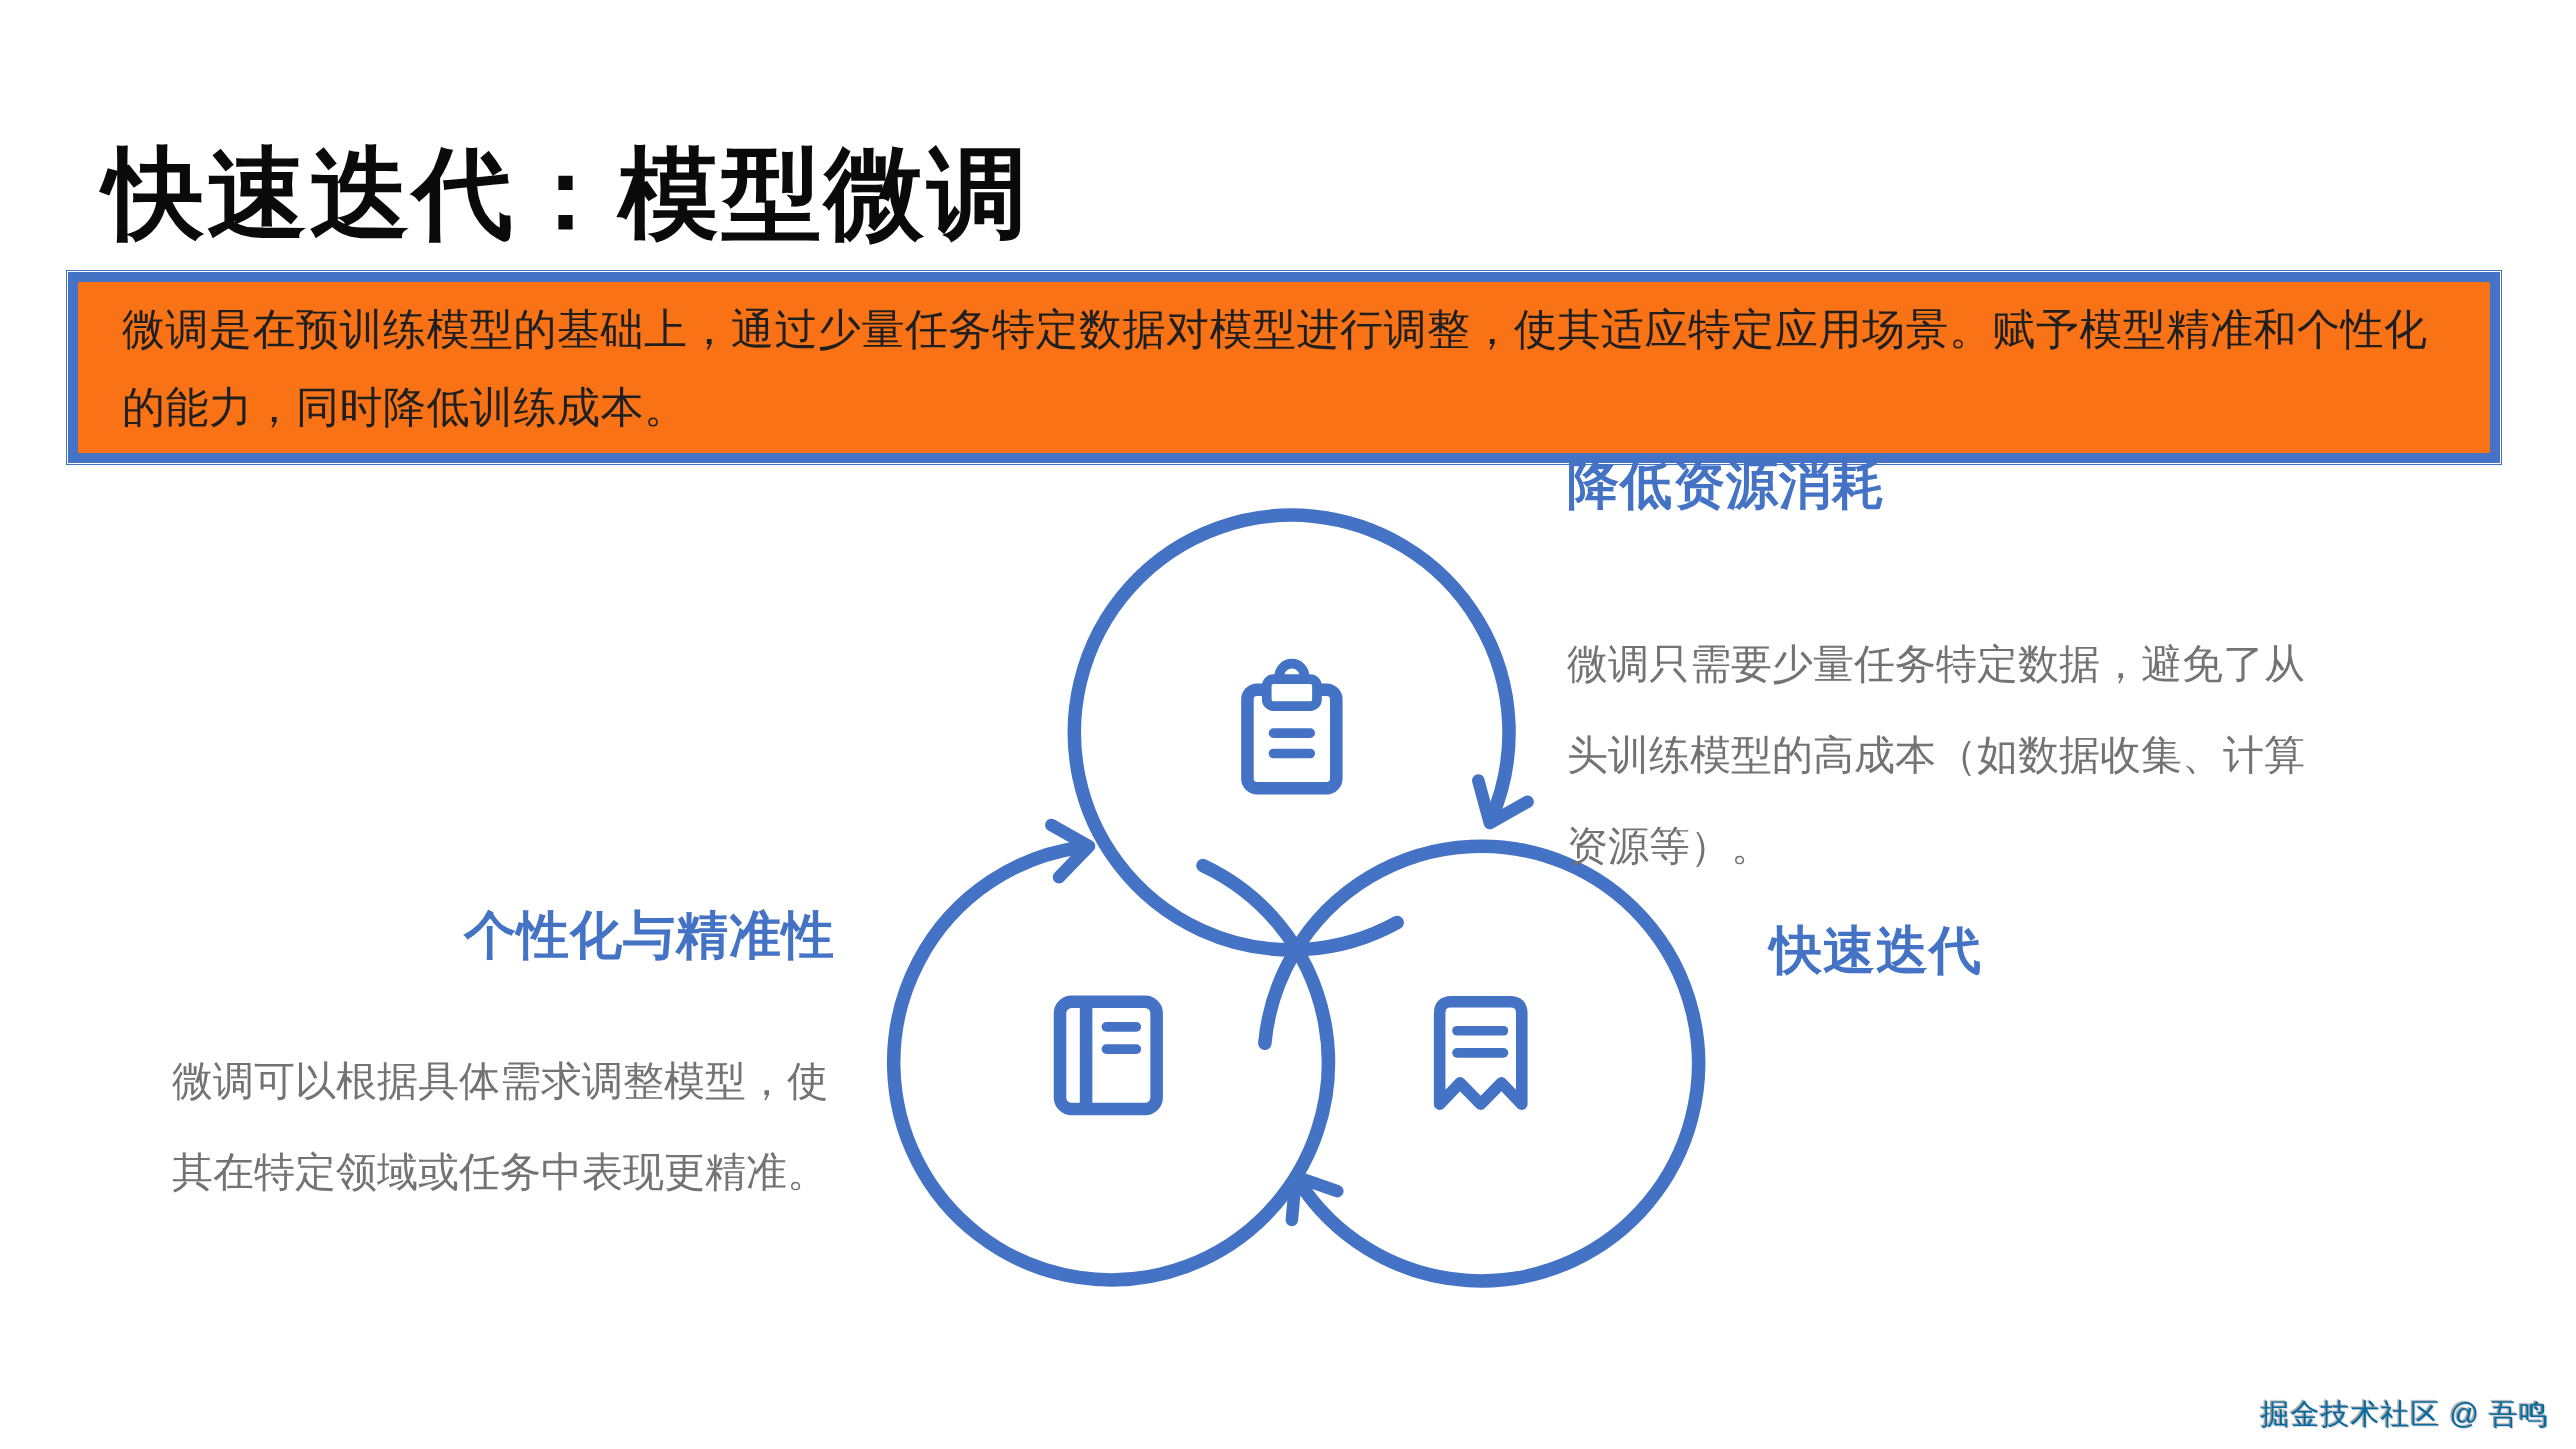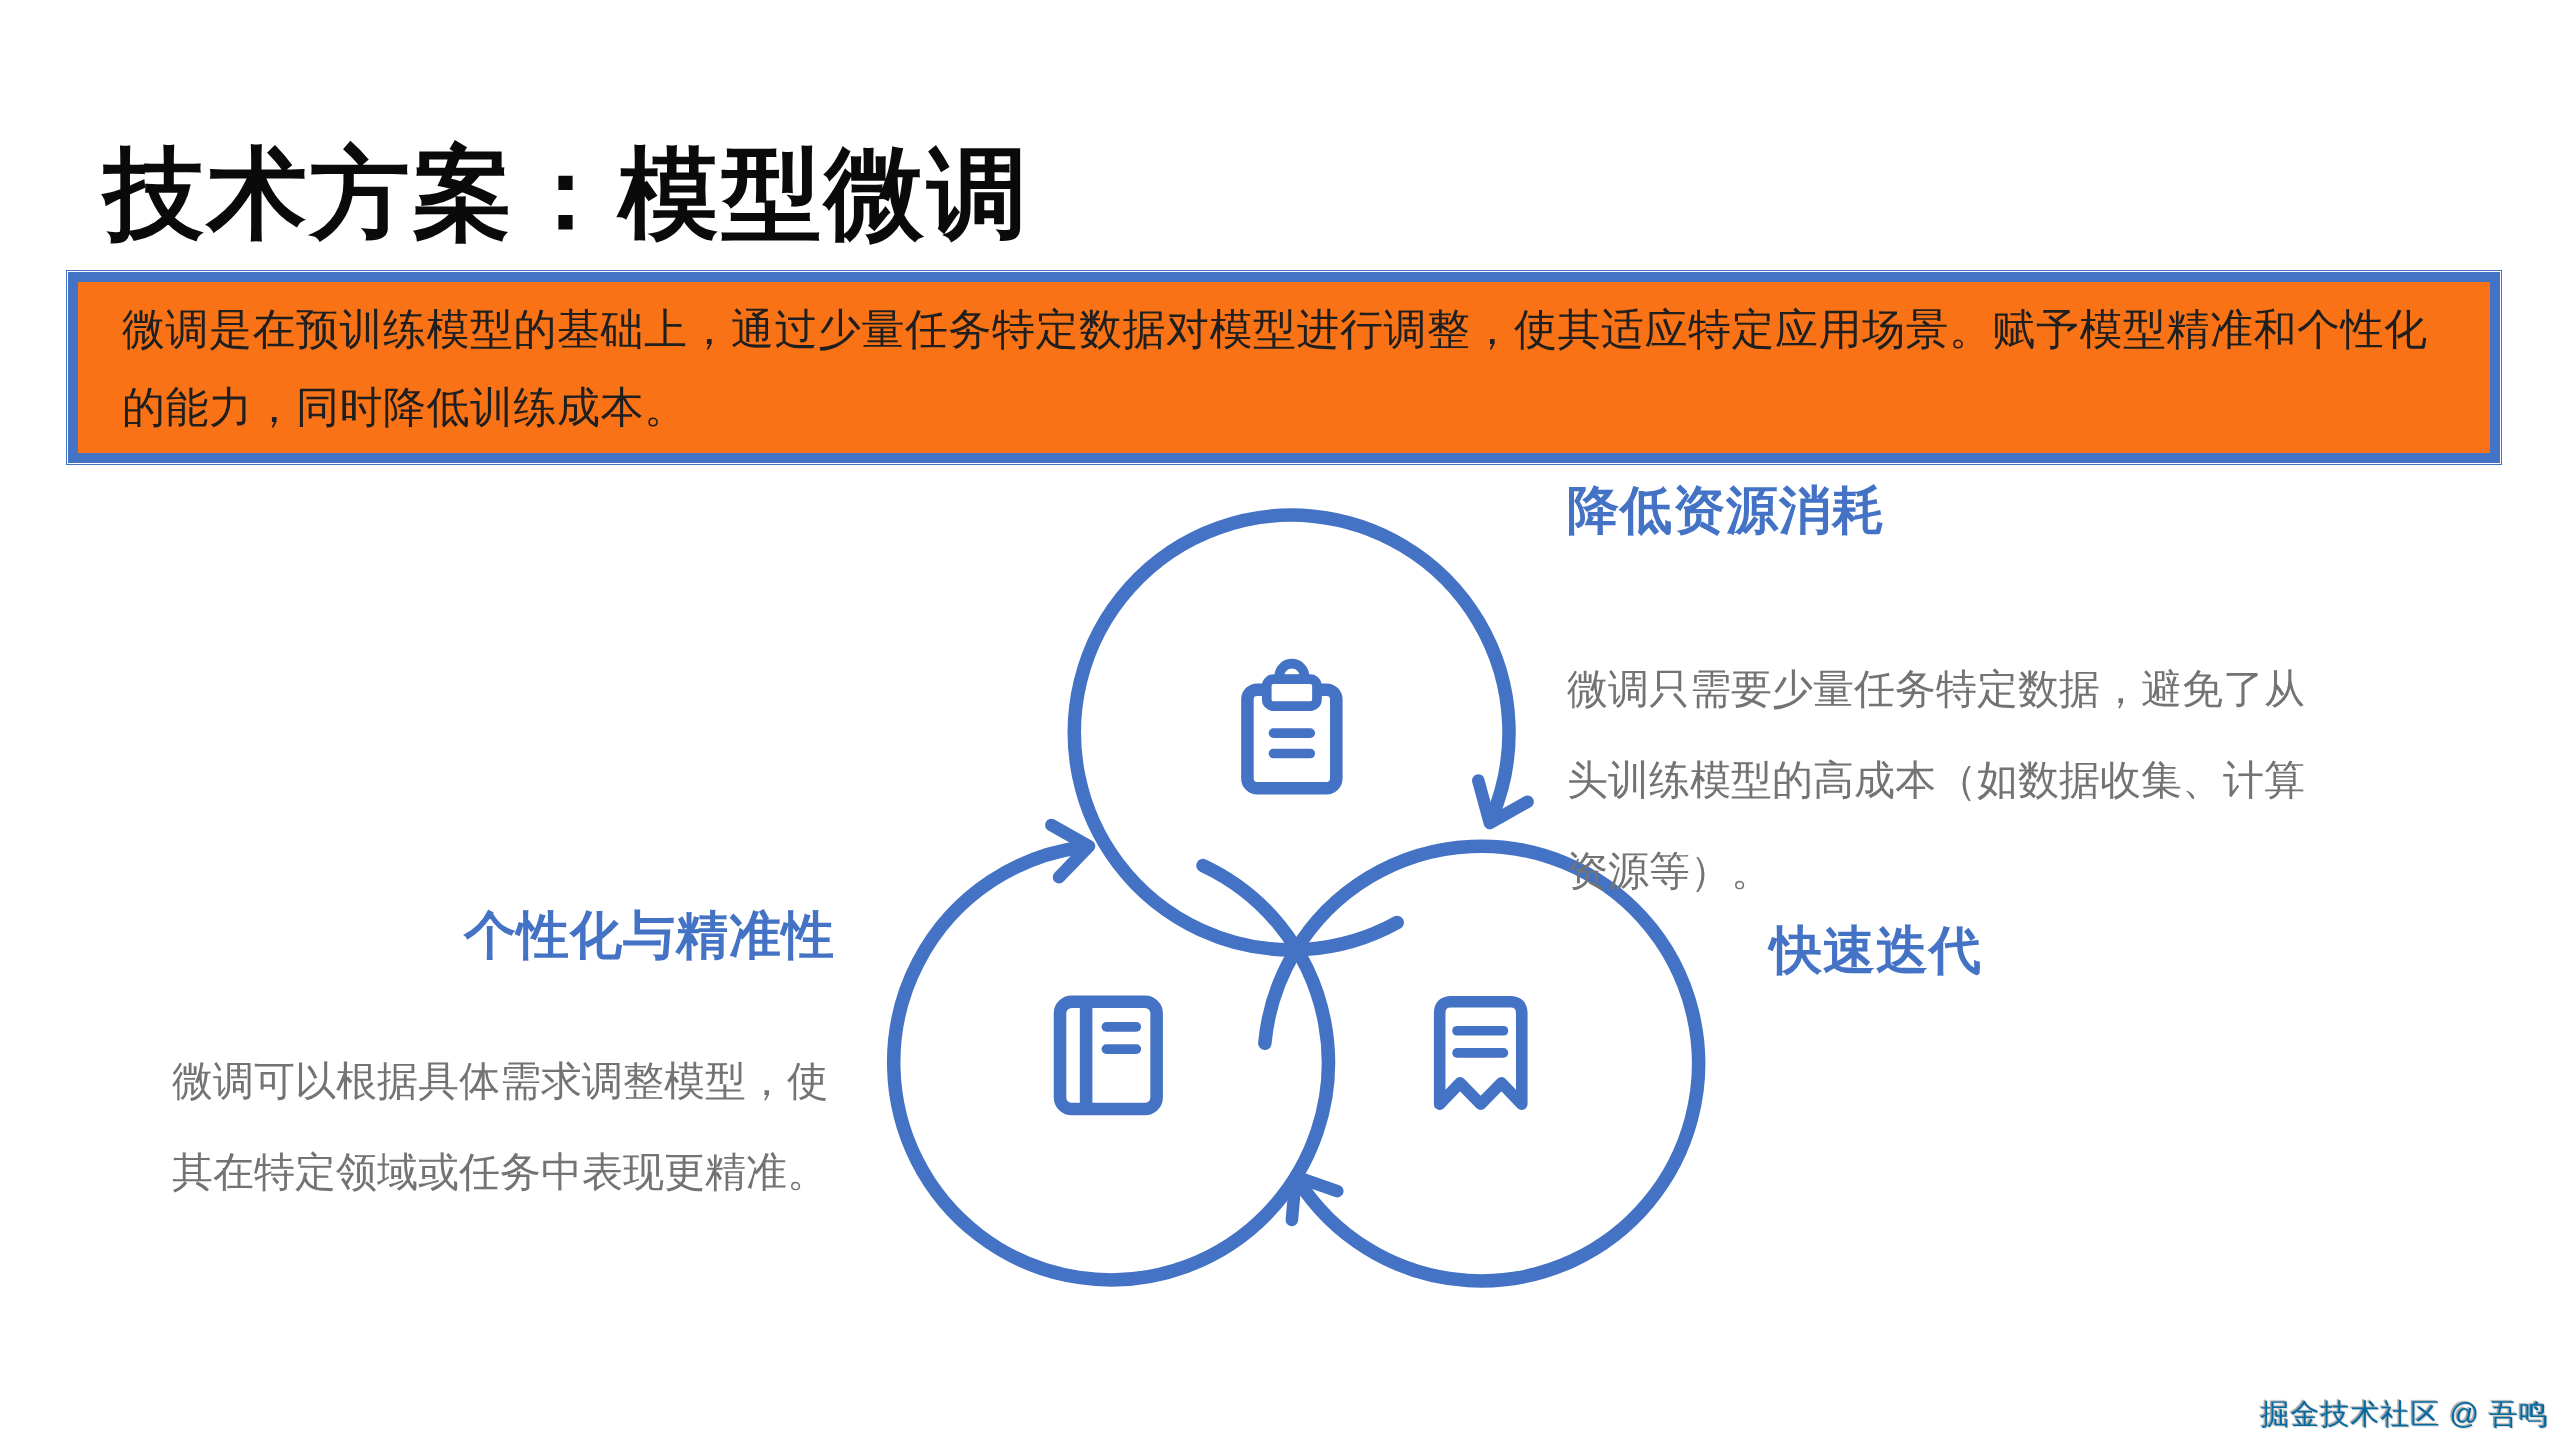--- a/index.html
+++ b/index.html
@@ -28,40 +28,40 @@
 
   .section{position:absolute;}
   .section h2{
     margin:0;font-size:52px;line-height:73px;font-weight:bold;
     color:#4472C4;letter-spacing:1px;
   }
   .section p{
     margin:0;font-size:41px;line-height:91px;color:#737373;
     letter-spacing:0px;text-align:left;
   }
-  .section-reduce{left:1567px;top:474px;width:749px;}
+  .section-reduce{left:1567px;top:449px;width:749px;}
   .section-reduce p{margin-top:97px;}
   .section-personal{left:172px;top:899px;width:663px;}
   .section-personal h2{text-align:right;}
   .section-personal p{margin-top:64px;}
   .section-fast{left:1770px;top:914px;width:663px;}
   .section-fast p{margin-top:56px;}
 
   .watermark{
     position:absolute;right:27px;top:1395px;
     font-size:29px;color:#0369a1;letter-spacing:1px;
     text-shadow:-1.4px -1.4px 1px #9e9e9e, 1px 1px 1px #d9d9d9;
   }
 </style>
 </head>
 <body>
 
 <div class="slide">
 
-  <h1 class="page-title">技术方案：模型微调</h1>
+  <h1 class="page-title">快速迭代：模型微调</h1>
 
   <div class="summary-box">
     <p class="summary-text">微调是在预训练模型的基础上，通过少量任务特定数据对模型进行调整，使其适应特定应用场景。赋予模型精准和个性化的能力，同时降低训练成本。</p>
   </div>
 
   <svg class="diagram-svg" viewBox="0 0 2666 1500" fill="none" stroke="#4472C4">
 
     <g stroke-width="14" stroke-linecap="round">
       <path d="M 1446 955 A 225 225 0 1 1 1544 846"></path>
       <path d="M 1245 896 A 225 225 0 1 1 1119 877"></path>

